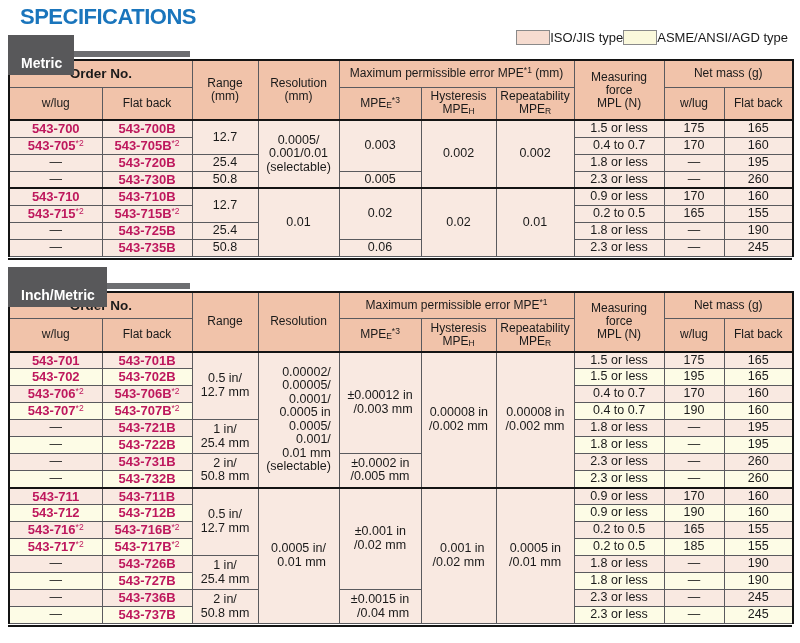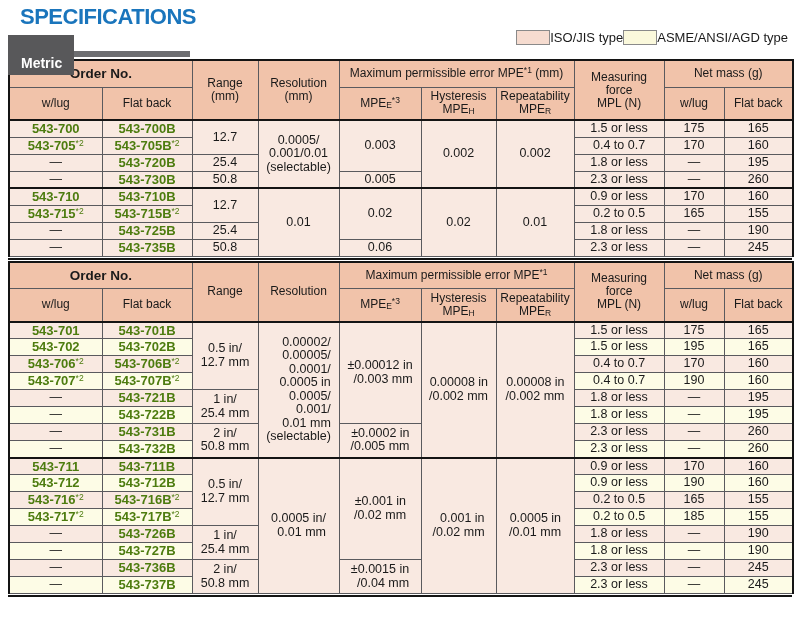--- a/index.html
+++ b/index.html
@@ -27,21 +27,21 @@
   th,td{border:1px solid var(--bthin);padding:0 2px;text-align:center;overflow:hidden;}
   thead th{background:var(--header);font-weight:normal;font-size:12px;line-height:13px;}
   thead tr:first-child th{height:27px;}
   thead tr:last-child th{height:33px;}
   th.th-bold{font-weight:bold;font-size:13.5px;}
   th.nowrap{white-space:nowrap;}
   tbody td{height:17px;font-size:12.5px;line-height:13.5px;background:var(--pink);}
   tbody tr.asme td{background:var(--yellow);}
   tbody tr.iso td{background:var(--pink);}
   tbody td.merged{background:var(--pink);}
-  tbody td.b{font-weight:bold;font-size:13px;color:#4d7c0f;}
+  tbody td.b{font-weight:bold;font-size:13px;color:#be185d;}
   tbody td .inner{display:inline-block;text-align:right;}
   tbody tr:first-child td{border-top:2px solid var(--bheavy);}
   tbody tr.group td{border-top:2px solid var(--bheavy);}
   sup{font-size:8.5px;line-height:0;vertical-align:4px;font-weight:normal;}
   sub{font-size:8.5px;line-height:0;vertical-align:-1px;}
 </style>
 </head>
 <body>
 
 <h1 class="page-title">SPECIFICATIONS</h1>
@@ -160,20 +160,21 @@
               <td>0.06</td>
               <td>2.3 or less</td>
               <td>—</td>
               <td>245</td>
             </tr>
           </tbody>
         </table>
       </div>
     </section>
     <section>
+      <div class="label-row"><div class="label-bar" style="width: 182px;"></div><div class="label-box">Inch/Metric</div></div>
       <div class="tbl-wrap">
         <table>
           <colgroup>
             <col style="width: 93px;">
             <col style="width: 90px;">
             <col style="width: 66px;">
             <col style="width: 81px;">
             <col style="width: 82px;">
             <col style="width: 75px;">
             <col style="width: 78px;">

